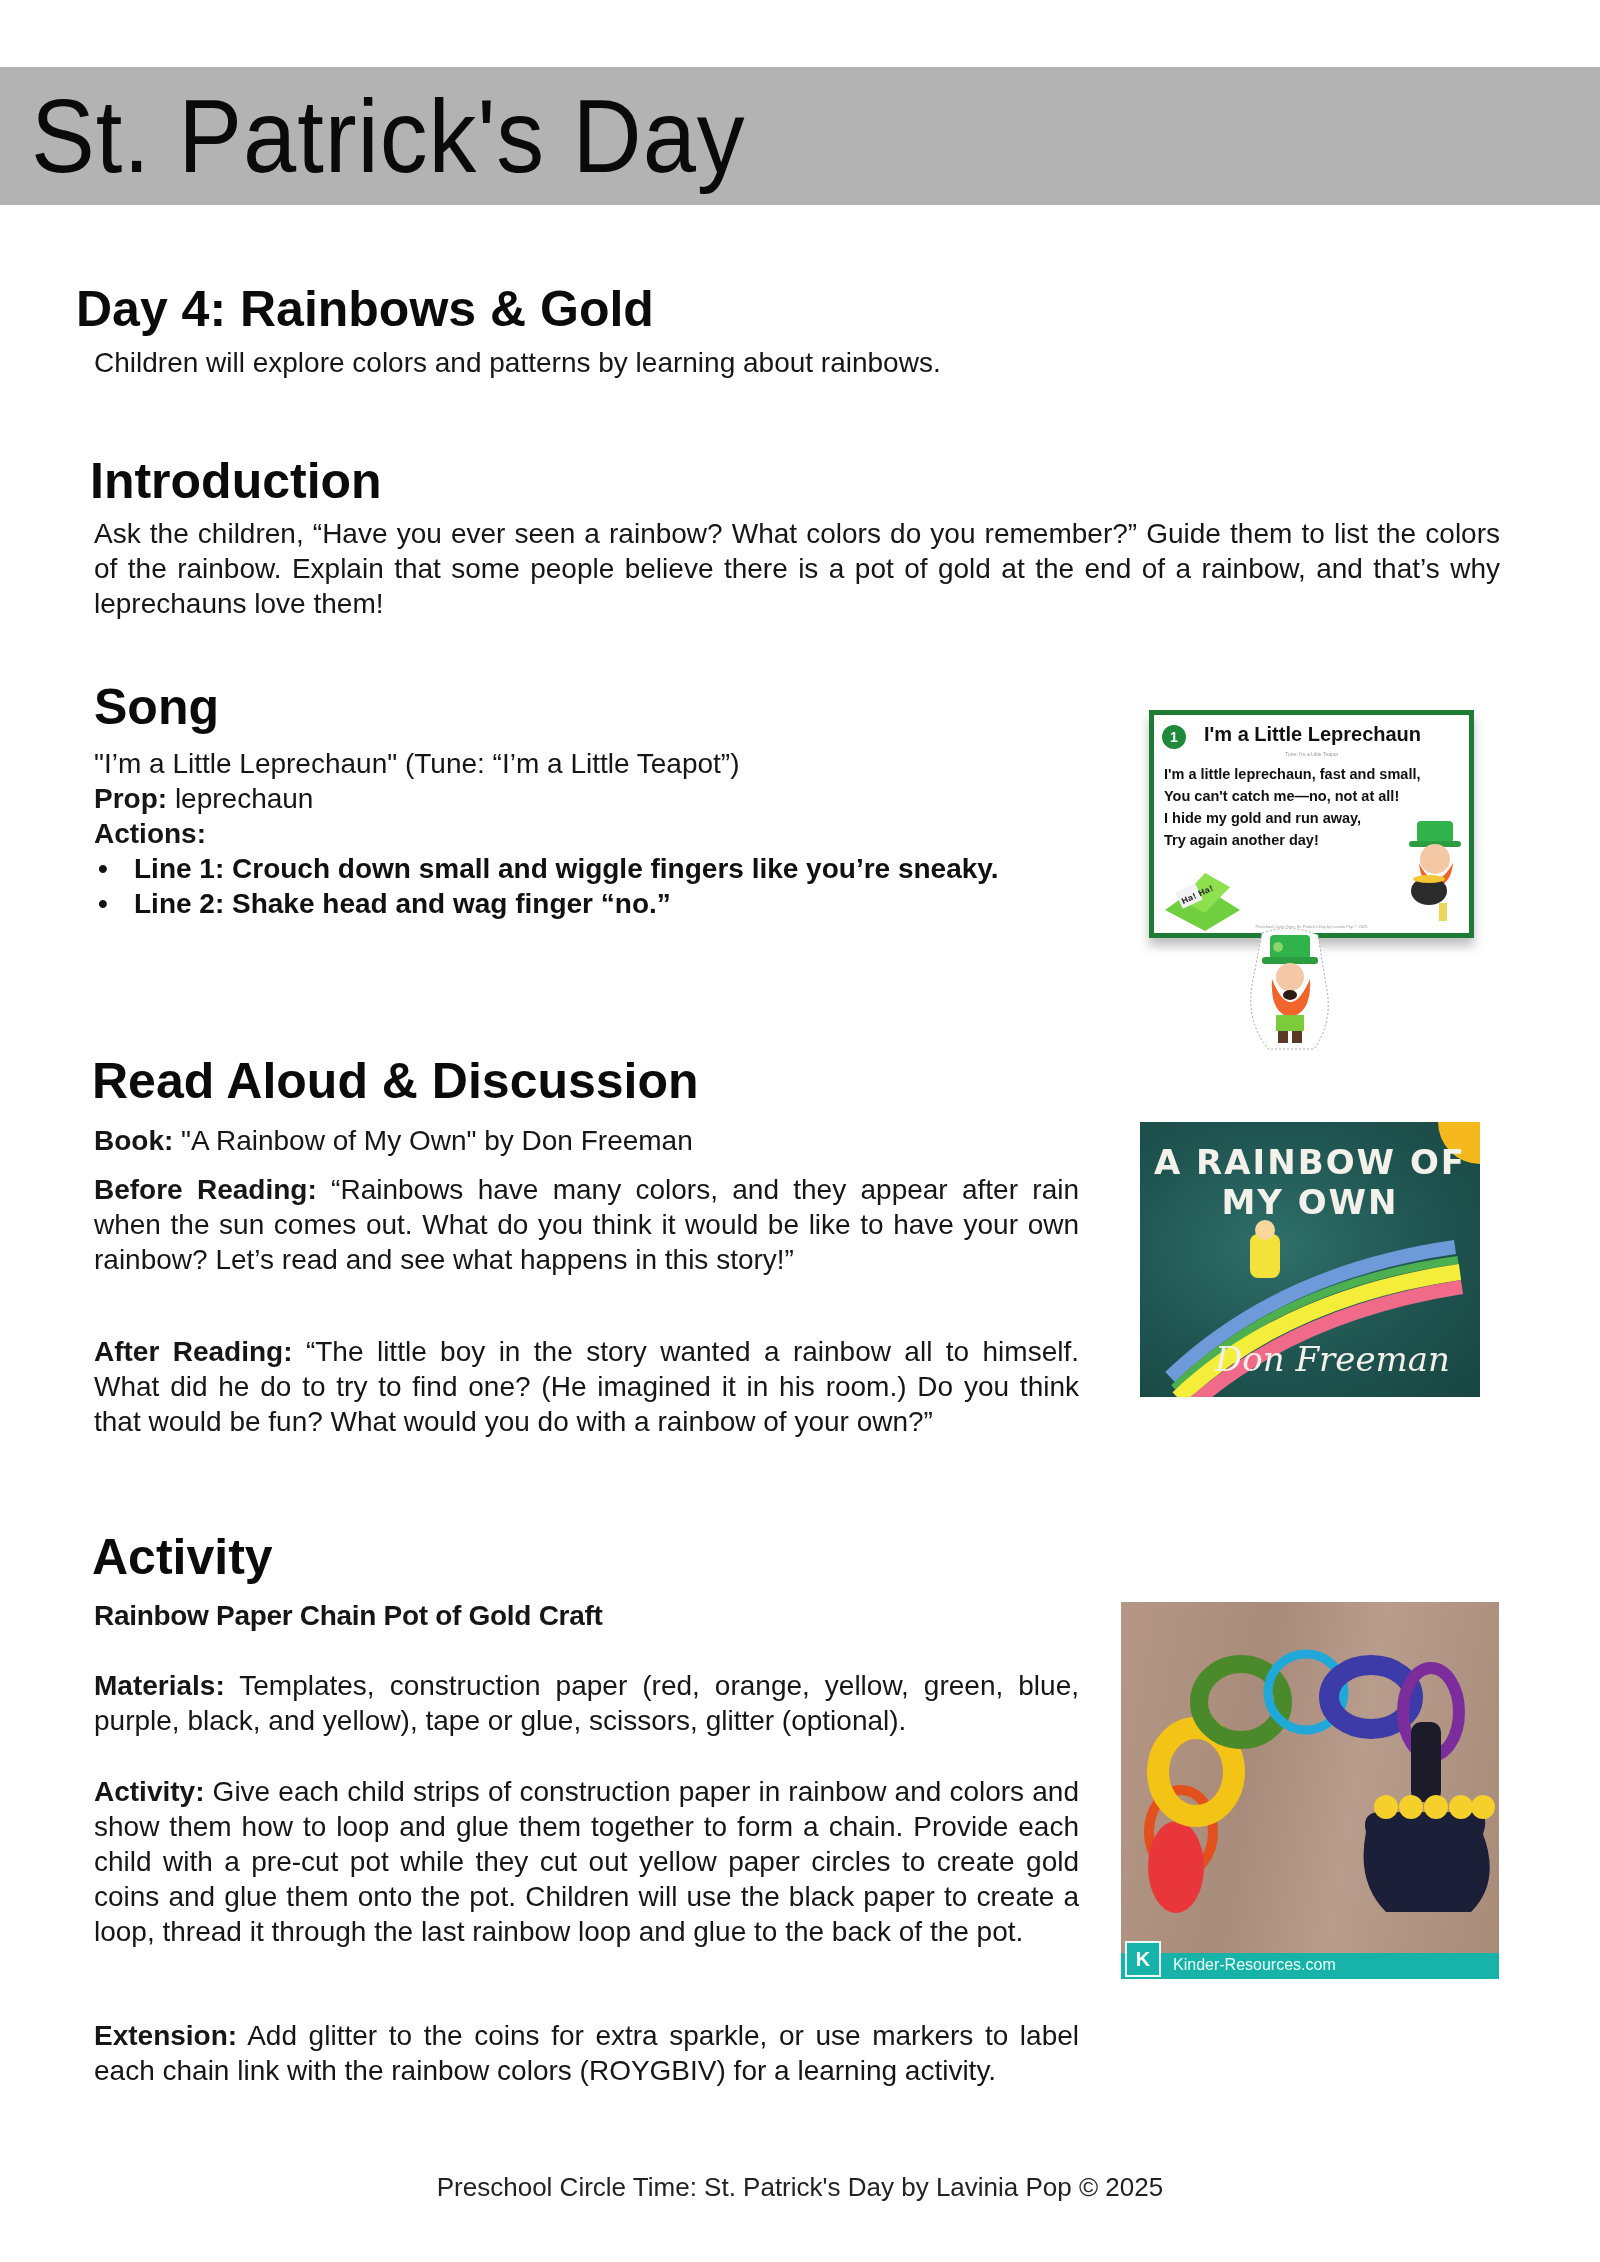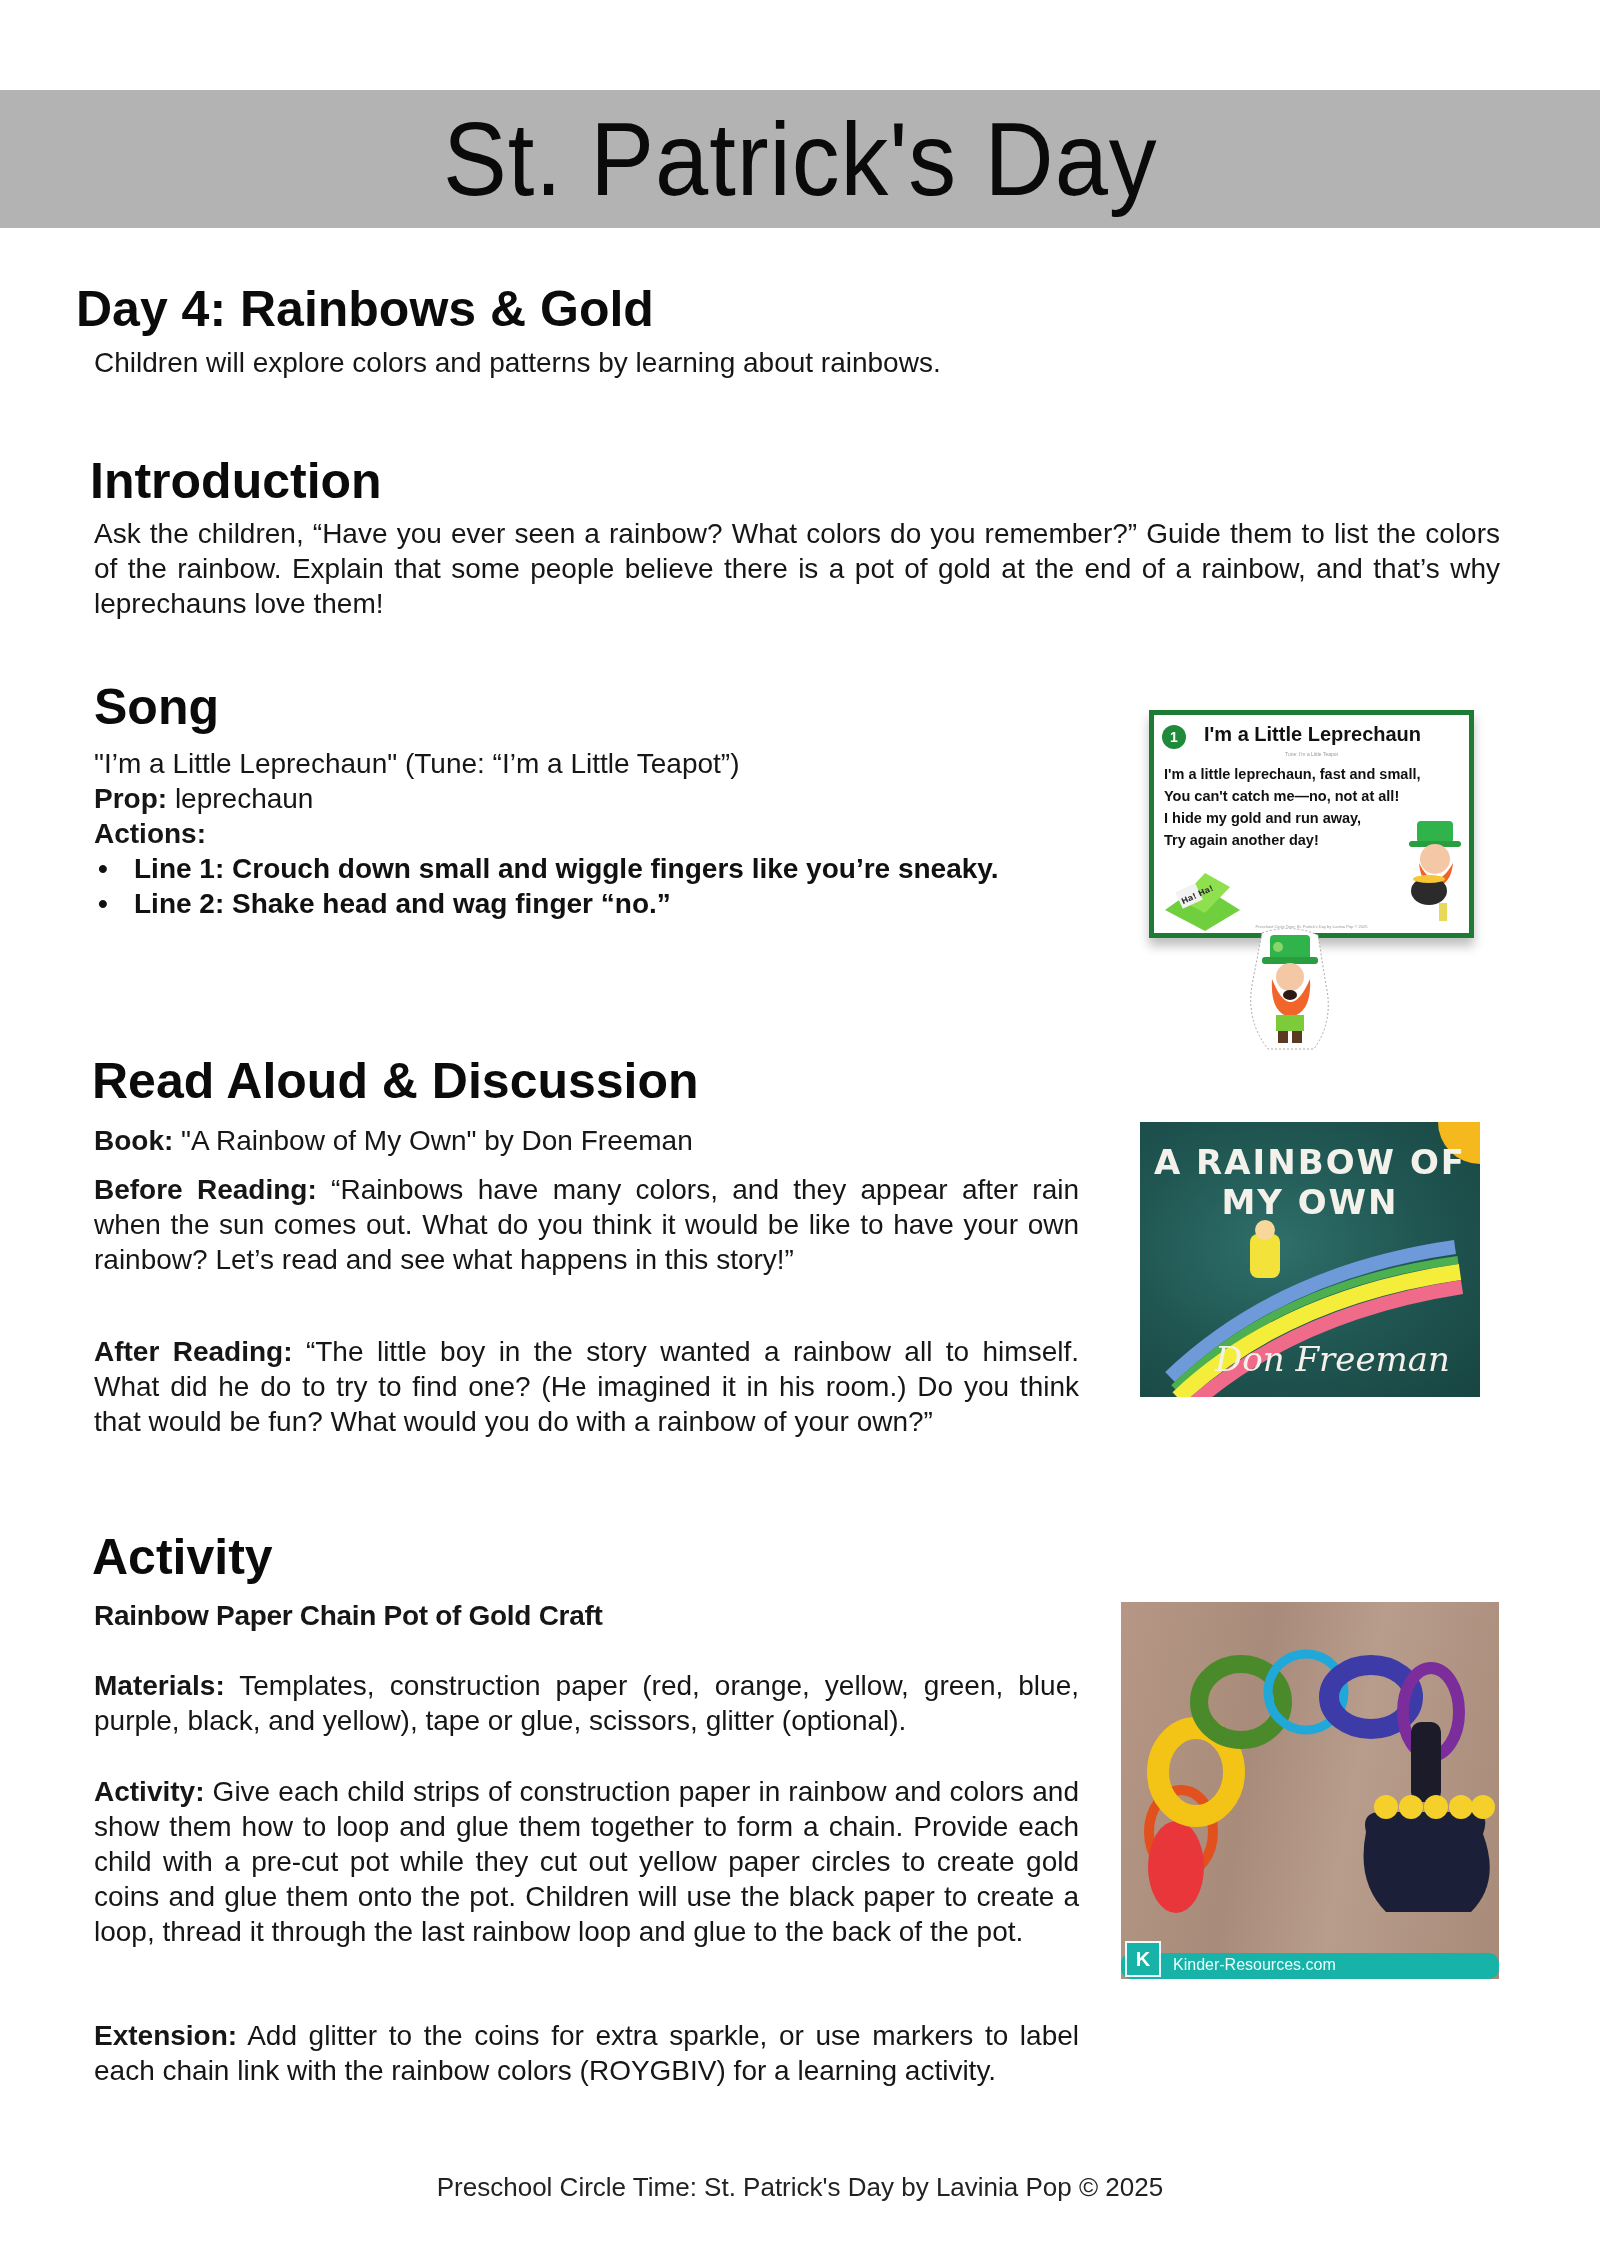--- a/index.html
+++ b/index.html
@@ -1,20 +1,20 @@
 <!DOCTYPE html>
 <html><head>
 <meta charset="utf-8">
 <style>
   html, body { margin: 0; padding: 0; background: #ffffff; }
   body { width: 1600px; height: 2262px; position: relative; overflow: hidden;
          font-family: "Liberation Sans", "DejaVu Sans", sans-serif; color: #111; }
 
-  .title-bar { position: absolute; left: 0; top: 90px; width: 1600px; height: 138px;
-               background: #b3b3b3; display: flex; align-items: center; justify-content: center; }
+  .title-bar { position: absolute; left: 0; top: 67px; width: 1600px; height: 138px;
+               background: #b3b3b3; display: flex; align-items: center; }
   .title-bar h1 { margin: 0; font-weight: 400; font-size: 104px; letter-spacing: 1px;
                   color: #0a0a0a; transform: scaleX(0.92); }
 
   .abs { position: absolute; }
   .h2 { font-weight: 700; margin: 0; color: #0b0b0b; }
   .h2.big { font-size: 50px; }
   .p { font-size: 28px; line-height: 35px; margin: 0; color: #161616; }
   .j { text-align: justify; }
   b { font-weight: 700; }
 
@@ -38,21 +38,21 @@
           background: radial-gradient(ellipse at 40% 45%, #2f6f6a 0%, #1f5450 55%, #184541 100%); overflow: hidden; }
   .book .btitle { position: absolute; left: 0; width: 100%; top: 20px; text-align: center;
                   color: #f4f1ea; font-weight: 700; font-size: 34px; letter-spacing: 2px;
                   font-family: "DejaVu Sans", sans-serif; }
   .book .bauthor { position: absolute; right: 30px; bottom: 18px; color: #f4f1ea; font-size: 34px;
                    font-family: "DejaVu Serif", serif; font-style: italic; }
   .book .puffin { position: absolute; right: 0; top: 0; width: 42px; height: 42px; border-radius: 0 0 0 42px; background: #f5b81d; }
 
   .photo { position: absolute; left: 1121px; top: 1602px; width: 378px; height: 377px;
            background: linear-gradient(100deg, #b69785 0%, #a88b7a 35%, #b99d8c 60%, #a78a78 100%); overflow: hidden; }
-  .photo .banner { position: absolute; left: 0; bottom: 0; width: 100%; height: 26px; background: #17b3a8; border-radius: 10px; }
+  .photo .banner { position: absolute; left: 0; bottom: 0; width: 100%; height: 26px; background: #17b3a8; }
   .photo .banner span { position: absolute; left: 52px; top: 3px; color: #eafffd; font-size: 16px; }
   .photo .klogo { position: absolute; left: 4px; bottom: 2px; width: 36px; height: 36px;
                   border: 2px solid #e9fbfa; background: #17b3a8; color: #fff; font-weight: 700;
                   display: flex; align-items: center; justify-content: center; font-size: 20px; box-sizing: border-box; }
 
   .footer { position: absolute; left: 0; width: 1600px; top: 2172px; text-align: center;
             font-size: 26px; color: #222; }
 </style>
 </head>
 <body>

